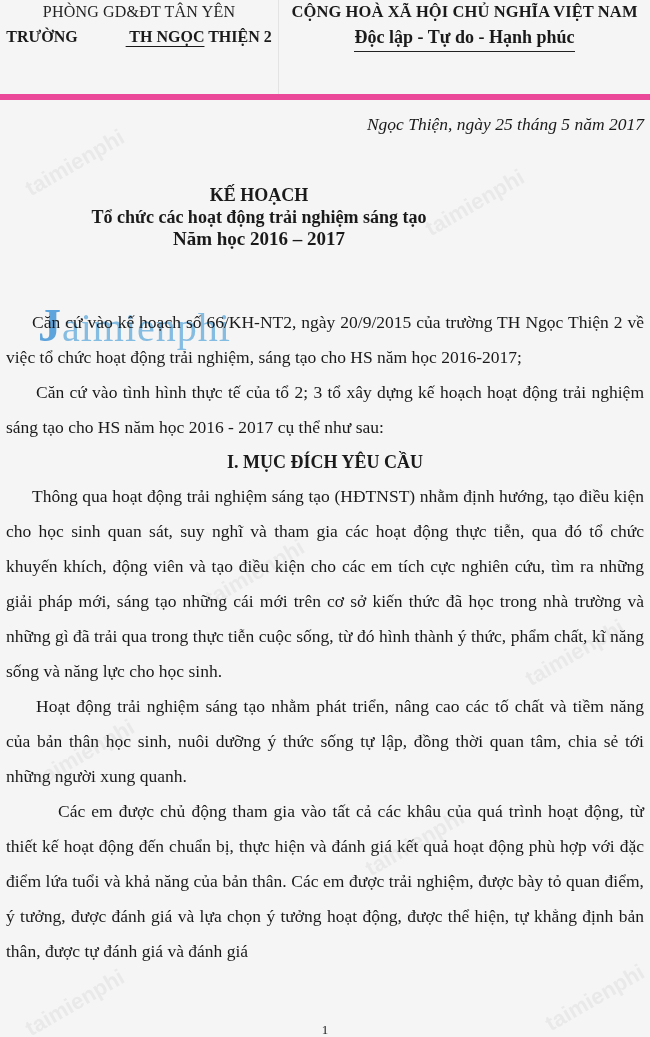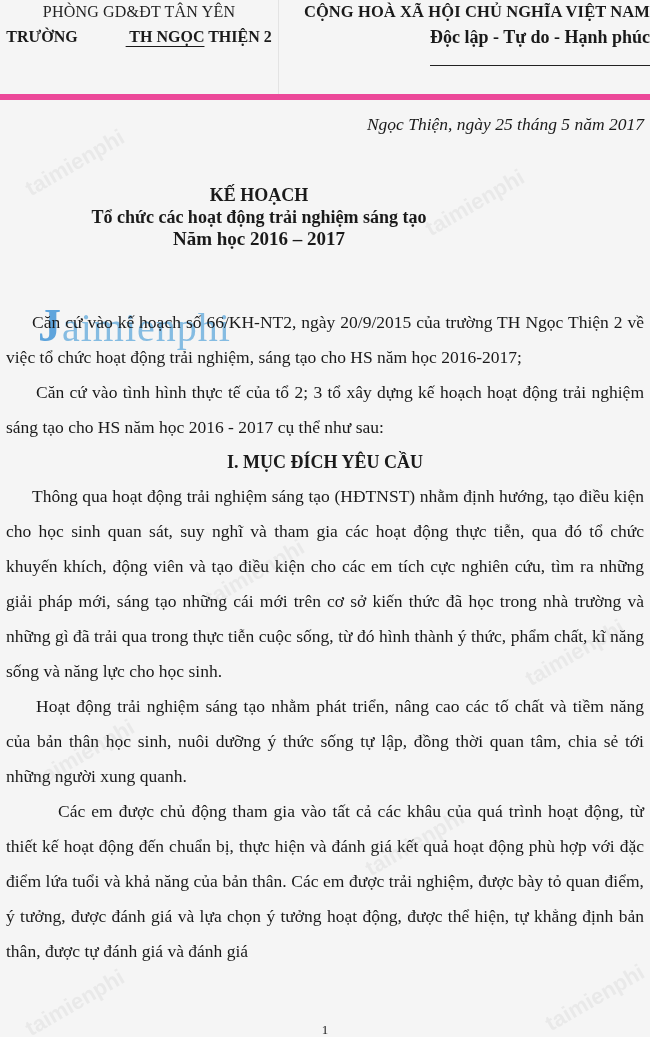--- a/index.html
+++ b/index.html
@@ -8,26 +8,26 @@
     background: #f5f5f5;
     font-family: "Liberation Serif", "DejaVu Serif", serif;
     color: #1a1a1a;
     position: relative;
   }
   .page { position: absolute; left: 0; top: 0; width: 650px; height: 1037px; }
 
   
   .hdr { position: absolute; left: 0; top: 0; width: 650px; height: 94px; border-bottom: 6px solid #ec4899; }
   .hdr-left { position: absolute; left: 0; top: 0; width: 278px; height: 94px; border-right: 1px solid #e3e3e3; text-align: center; }
-  .hdr-right { position: absolute; left: 279px; top: 0; width: 371px; height: 94px; text-align: right; }
+  .hdr-right { position: absolute; left: 279px; top: 0; width: 371px; height: 94px; text-align: center; }
   .dept { font-size: 16px; letter-spacing: 0.2px; margin-top: 2px; line-height: 20px; color: #222; }
   .school { font-size: 16px; font-weight: bold; line-height: 22px; margin-top: 4px; }
   .school .ul { text-decoration: underline; text-underline-offset: 4px; margin-left: 48px; }
   .nation { font-size: 16.5px; font-weight: bold; line-height: 20px; margin-top: 2px; letter-spacing: 0.1px; }
-  .motto { font-size: 18px; font-weight: bold; line-height: 24px; margin-top: 3px; display: inline-block; border-bottom: 1px solid #222; padding-bottom: 16px; }
+  .motto { font-size: 18px; font-weight: bold; line-height: 24px; margin-top: 3px; display: inline-block; border-bottom: 1px solid #222; padding-bottom: 2px; }
 
   .date { position: absolute; right: 6px; top: 114px; font-size: 17.5px; font-style: italic; }
 
   .title-block { position: absolute; left: 0; top: 184px; width: 518px; text-align: center; font-weight: bold; }
   .t1 { font-size: 18px; line-height: 22px; }
   .t2 { font-size: 18px; line-height: 22px; }
   .t3 { font-size: 19px; line-height: 22px; }
 
   .body { position: absolute; left: 6px; top: 305px; width: 638px; font-size: 17.5px; }
   .p { text-align: justify; line-height: 35px; margin: 0; }

